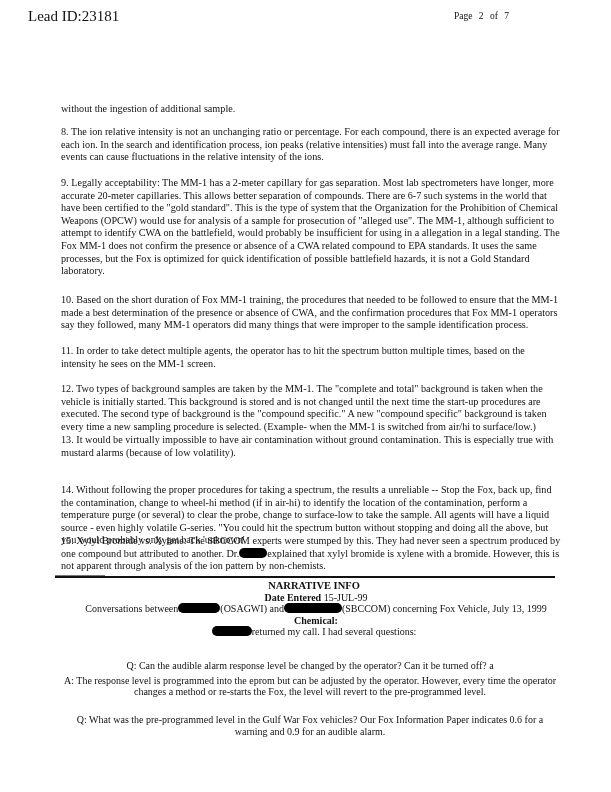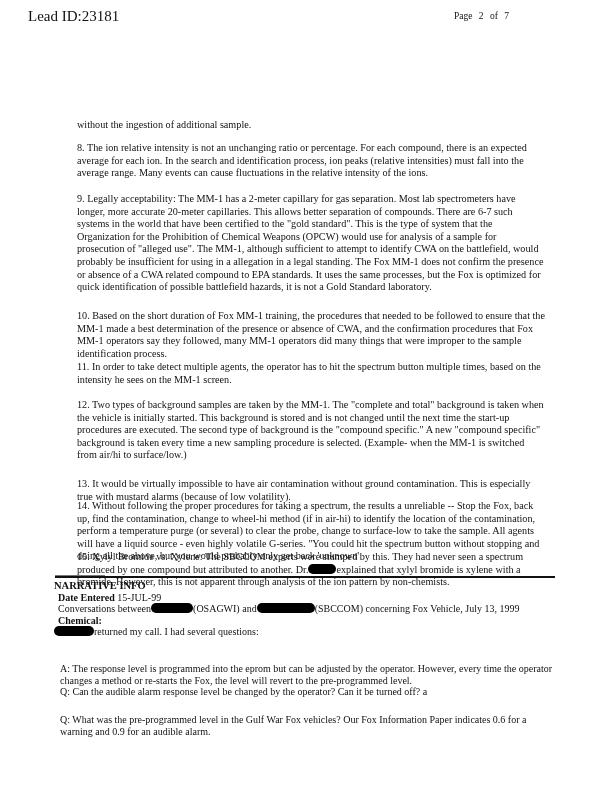--- a/index.html
+++ b/index.html
@@ -4,32 +4,32 @@
 <style>
   html, body { margin: 0; padding: 0; background: #ffffff; }
   body {
     width: 611px; height: 792px; position: relative; overflow: hidden;
     font-family: "Liberation Serif", "DejaVu Serif", serif;
     color: #111; font-size: 10.2px; line-height: 12.6px;
   }
   .header-left { position: absolute; left: 28px; top: 10px; font-size: 15px; }
   .header-right { position: absolute; left: 454px; top: 10px; font-size: 9.5px; word-spacing: 4px; }
   .body-text { position: absolute; left: 61px; width: 500px; }
-  .para { margin: 16px; }
+  .para { margin: 0; }
   .redact {
     display: inline-block; background: #000; border-radius: 6px;
     height: 10px; vertical-align: -1px;
   }
   .rule {
     position: absolute; left: 55px; top: 576px; width: 500px; height: 2px; background: #111;
   }
   .rule-thin {
     position: absolute; left: 55px; top: 575px; width: 50px; height: 1px; background: #777;
   }
-  .narr { position: absolute; left: 54px; width: 520px; font-size: 10px; line-height: 11.6px; }
+  .narr { position: absolute; left: 54px; width: 520px; font-size: 10px; line-height: 11.6px; text-align: center; }
   .bold { font-weight: bold; }
   .narr-title { font-weight: bold; font-size: 10.5px; }
   .indent2 { padding-left: 4px; }
 </style>
 </head>
 <body>
 
 <div class="header-left">Lead ID:23181</div>
 <div class="header-right">Page  2 of  7</div>
 
@@ -50,21 +50,21 @@
 </div>
 
 <div class="body-text" style="top:345px;">
   <p class="para">11. In order to take detect multiple agents, the operator has to hit the spectrum button multiple times, based on the intensity he sees on the MM-1 screen.</p>
 </div>
 
 <div class="body-text" style="top:383px;">
   <p class="para">12. Two types of background samples are taken by the MM-1.  The "complete and total" background is taken when the vehicle is initially started.  This background is stored and is not changed until the next time the start-up procedures are executed.  The second type of background is the "compound specific."  A new "compound specific" background is taken every time a new sampling procedure is selected.  (Example-  when the MM-1 is switched from air/hi to surface/low.)</p>
 </div>
 
-<div class="body-text" style="top:462px;">
+<div class="body-text" style="top:434px;">
   <p class="para">13. It would be virtually impossible to have air contamination without ground contamination.  This is especially true with mustard alarms (because of low volatility).</p>
 </div>
 
 <div class="body-text" style="top:484px;">
   <p class="para">14. Without following the proper procedures for taking a spectrum, the results a unreliable -- Stop the Fox, back up, find the contamination, change to wheel-hi method (if in air-hi) to identify the location of  the contamination,  perform a temperature purge (or several) to clear the probe, change to surface-low to take the sample. All agents will have a liquid source - even highly volatile G-series. "You could hit the spectrum button without stopping and doing all the above, but you would probably only get back 'unknown'</p>
 </div>
 
 <div class="body-text" style="top:535px;">
   <p class="para"><span>15. Xylyl Bromide vs. Xylene:  The SBCCOM experts were stumped by this.  They had never seen a spectrum produced by one compound but attributed to another.  Dr.</span><span class="redact" style="width:28px;"></span><span>explained that xylyl bromide is xylene with a bromide.  However, this is not apparent through analysis of the ion pattern by non-chemists.</span></p>
 </div>
@@ -81,19 +81,19 @@
   <div class="indent2">
     <span>Conversations between</span><span class="redact" style="width:42px;"></span><span>(OSAGWI) and</span><span class="redact" style="width:58px;"></span><span>(SBCCOM) concerning Fox Vehicle, July 13, 1999</span>
   </div>
   <div class="indent2 bold">Chemical:</div>
   <div>
     <span class="redact" style="width:40px;"></span><span>returned my call.  I had several questions:</span>
   </div>
 </div>
 
 <div class="narr" style="top:660px; left:60px; width:500px;">
+  <div>Q:  Can the audible alarm response level be changed by the operator?  Can it be turned off?  a</div>
   <div style="margin-top:3px;">A:  The response level is programmed into the eprom but can be adjusted by the operator.  However, every time the operator changes a method or re-starts the Fox, the level will revert to the pre-programmed level.</div>
-  <div>Q:  Can the audible alarm response level be changed by the operator?  Can it be turned off?  a</div>
 </div>
 
 <div class="narr" style="top:714px; left:60px; width:500px;font-family:Liberation Serif, serif;">
   <div>Q:  What was the pre-programmed level in the Gulf War Fox vehicles?  Our Fox Information Paper indicates 0.6 for a warning and 0.9 for an audible alarm.</div>
 </div>
 
 </body></html>

